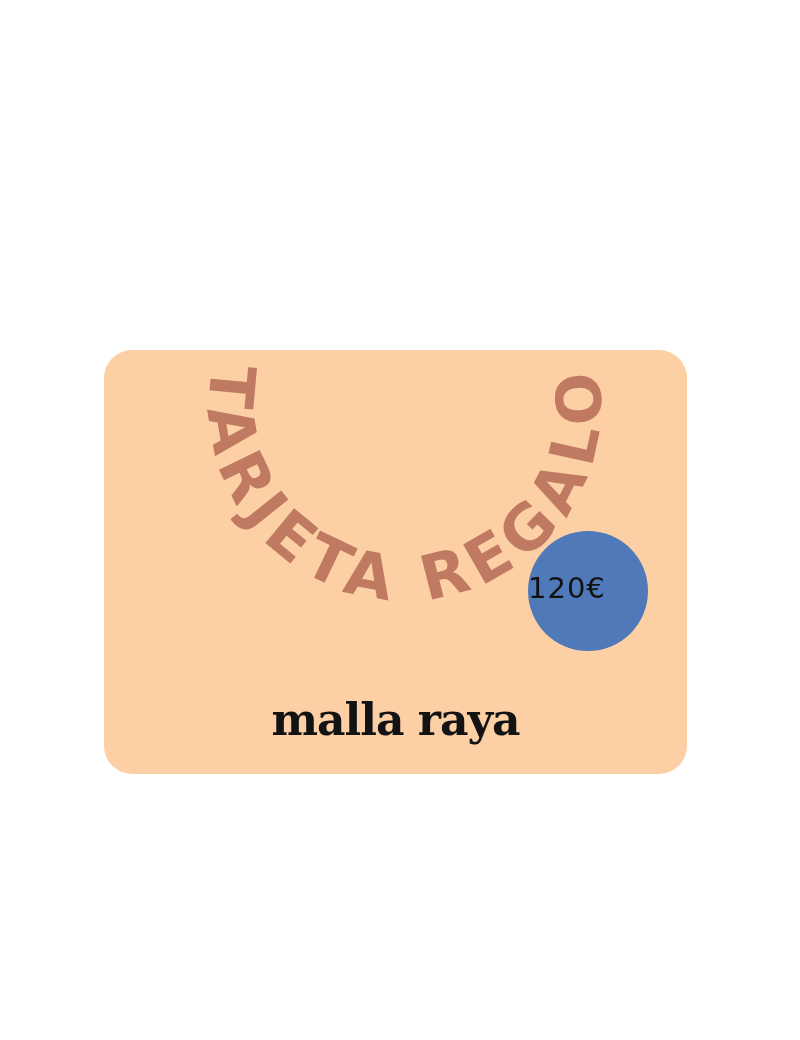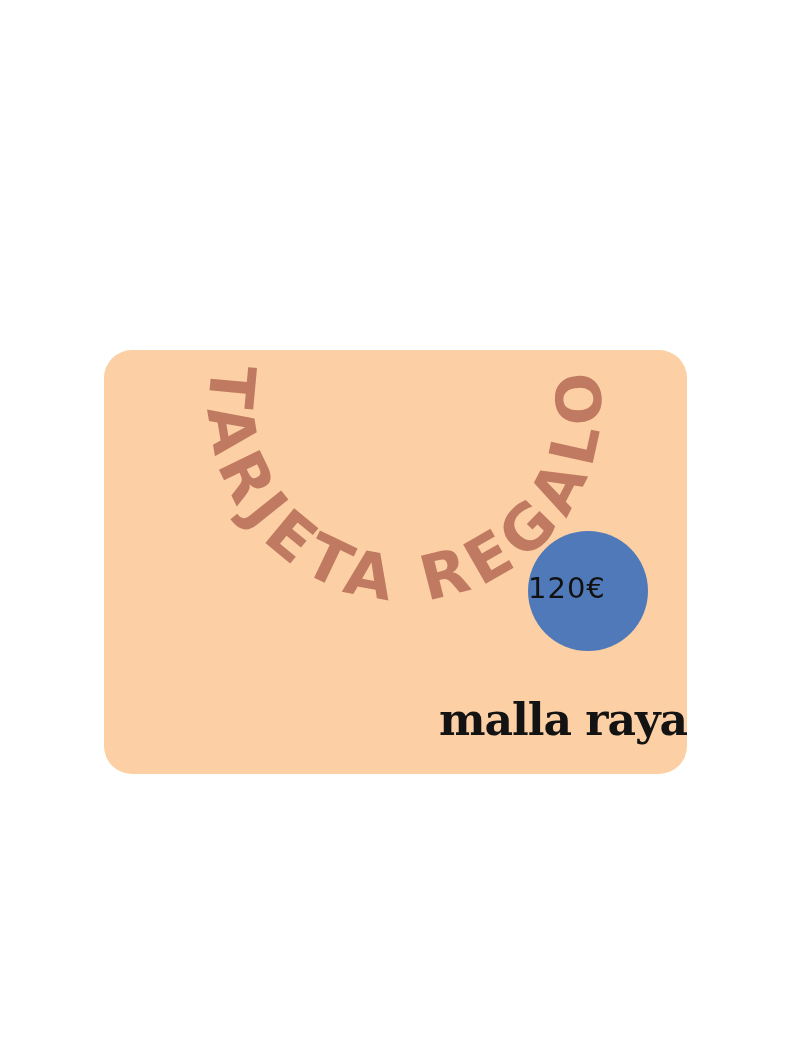--- a/index.html
+++ b/index.html
@@ -66,21 +66,21 @@
     letter-spacing: 1px;
     color: #111111;
     transform: translateY(-3px);
   }
 
   .brand {
     position: absolute;
     left: 0;
     right: 0;
     top: 348px;
-    text-align: right;
+    text-align: center;
     font-family: "DejaVu Serif", "Liberation Serif", serif;
     font-weight: 700;
     font-size: 44px;
     line-height: 1;
     letter-spacing: -1px;
     color: #131313;
   }
 </style>
 </head>
 <body>

